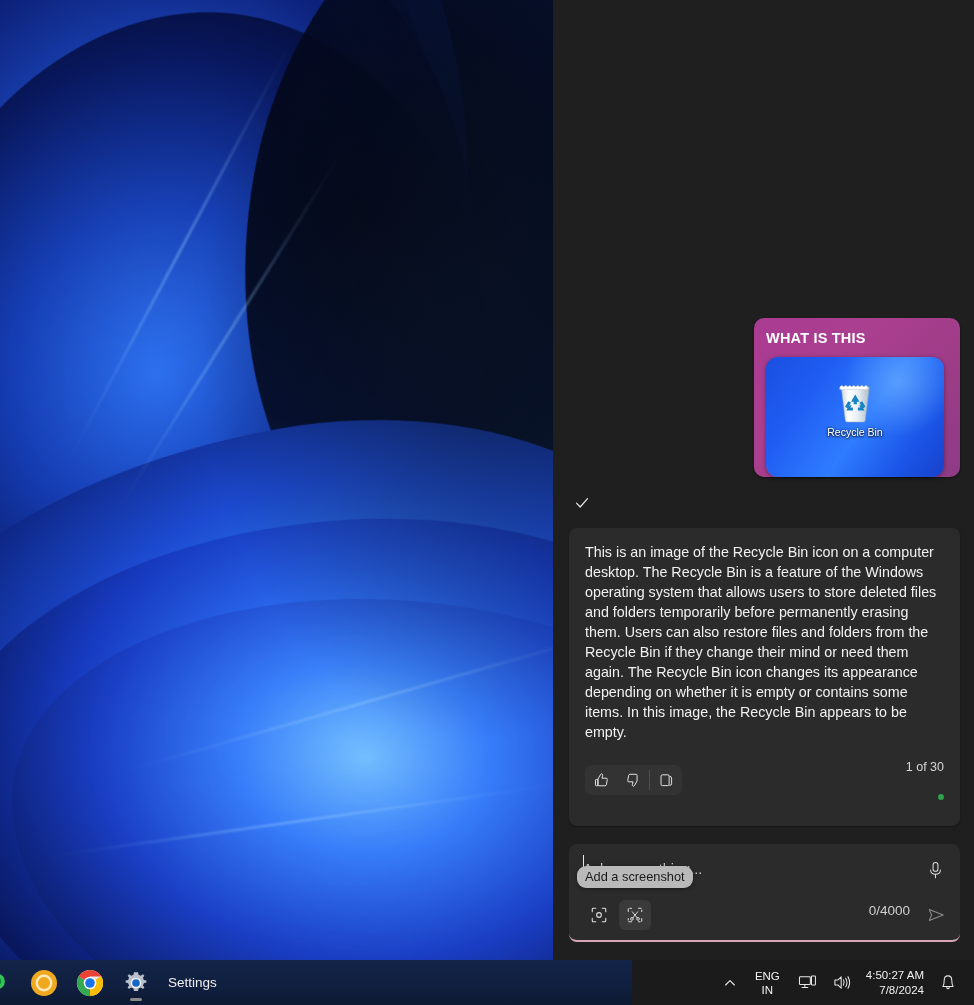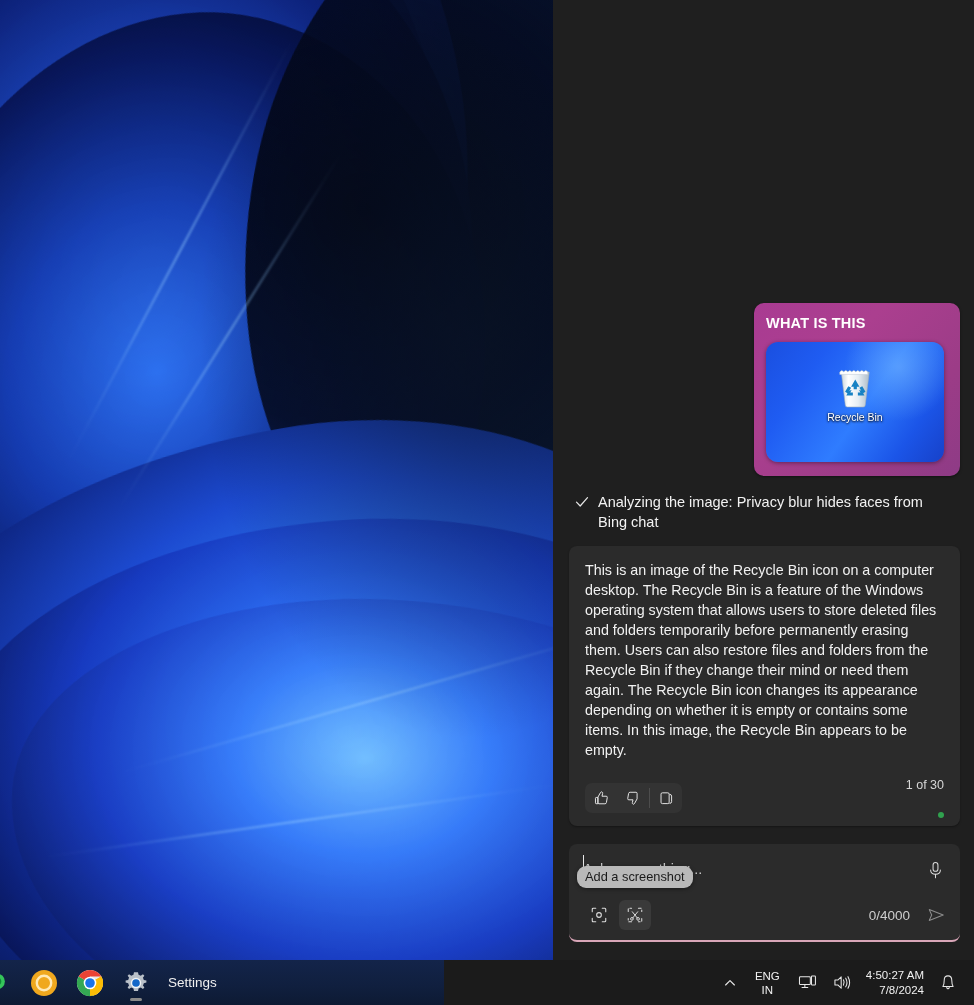--- a/index.html
+++ b/index.html
@@ -96,21 +96,21 @@
   }
   #chat-scroll {
     flex: 1 1 auto; overflow: hidden;
     padding: 0 14px 0 16px;
     display: flex; flex-direction: column; justify-content: flex-end;
   }
 
   
   #user-msg { display: flex; justify-content: flex-end; margin-bottom: 16px; }
   #user-bubble {
-    width: 206px; border-radius: 10px; padding: 12px 12px 14px 12px;
+    width: 206px; border-radius: 10px; padding: 12px 12px 0 12px;
     background: linear-gradient(135deg, #a93b92 0%, #ab3f8f 35%, #9c3c87 70%, #8e3b86 100%);
     box-shadow: 0 1px 3px rgba(0,0,0,.45);
   }
   #user-title {
     color: #ffffff; font-size: 14.5px; font-weight: 600; letter-spacing: .2px;
     margin-bottom: 11px;
   }
   #attached-image {
     position: relative; width: 178px; height: 120px; border-radius: 12px; overflow: hidden;
     background: linear-gradient(125deg, #1a4fe0 0%, #1f5cf2 25%, #2f7cff 55%, #1b55e8 80%, #1741c9 100%);
@@ -136,21 +136,21 @@
     display: flex; align-items: flex-start; gap: 9px;
     padding: 0 4px 0 6px; margin-bottom: 14px;
   }
   #status-check { flex: 0 0 auto; margin-top: 3px; }
   #status-text {
     color: #f2f2f2; font-size: 14.5px; line-height: 20px; max-width: 350px;
   }
 
   
   #bot-card {
-    background: #2b2b2b; border-radius: 8px; padding: 14px 16px 8px 16px;
+    background: #2b2b2b; border-radius: 8px; padding: 14px 16px 26px 16px;
     margin-bottom: 18px; box-shadow: 0 1px 2px rgba(0,0,0,.35);
   }
   #bot-text {
     color: #f1f1f1; font-size: 14.3px; line-height: 20px; white-space: pre-wrap;
   }
   #bot-actions {
     display: flex; align-items: center; justify-content: space-between;
     margin-top: 16px; padding-top: 2px;
   }
   #feedback-group {
@@ -187,40 +187,40 @@
   #mic-btn { flex: 0 0 auto; width: 26px; height: 24px; display:flex; align-items:center; justify-content:center; cursor: pointer; }
   #composer-bottom {
     display: flex; align-items: center; justify-content: space-between; margin-top: 18px;
   }
   #composer-tools { display: flex; align-items: center; gap: 4px; }
   .tool-btn {
     width: 32px; height: 30px; border-radius: 6px;
     display: flex; align-items: center; justify-content: center; cursor: pointer;
   }
   .tool-btn.hovered { background: #3a3a3a; }
-  #composer-right { display: flex; align-items: center; gap: 14px; }
+  #composer-right { display: flex; align-items: flex-start; gap: 14px; }
   #char-count { color: #cfcfcf; font-size: 13.5px; }
   #send-btn { width: 24px; height: 24px; display:flex; align-items:center; justify-content:center; cursor: pointer; }
 
   
   #tooltip {
     position: absolute; left: 8px; top: 22px;
     background: #b9b9b9; color: #1a1a1a;
     font-size: 12.8px; padding: 3px 8px 4px 8px; border-radius: 9px;
     white-space: nowrap; z-index: 30; box-shadow: 0 1px 4px rgba(0,0,0,.4);
   }
 
   
   #taskbar {
     position: absolute; left: 0; bottom: 0; width: 974px; height: 45px;
     background: #1b1b1b;
     display: flex; align-items: center;
   }
   #taskbar-left {
-    position: relative; width: 444px; height: 45px;
+    position: relative; width: 632px; height: 45px;
     background: linear-gradient(180deg, #13244a 0%, #101f3e 60%, #0d1a33 100%);
     display: flex; align-items: center; gap: 6px; padding-left: 0;
   }
   .tb-item {
     position: relative; width: 40px; height: 40px;
     display: flex; align-items: center; justify-content: center; cursor: pointer;
   }
   .tb-underline {
     position: absolute; bottom: 2px; left: 50%; transform: translateX(-50%);
     width: 12px; height: 3px; border-radius: 2px; background: #8a8a8a;
@@ -298,21 +298,20 @@
           </div>
         </div>
       </div>
 
       <div id="status-line">
         <span id="status-check">
           <svg width="14" height="14" viewBox="0 0 14 14">
             <path d="M1.5 7.2 L5.2 11 L12.5 2.6" fill="none" stroke="#e8e8e8" stroke-width="1.2" stroke-linecap="round" stroke-linejoin="round"></path>
           </svg>
         </span>
-        <span id="status-text">Analyzing the image: Privacy blur hides faces from Bing chat</span>
       </div>
 
       <div id="bot-card">
         <div id="bot-text">This is an image of the Recycle Bin icon on a computer desktop. The Recycle Bin is a feature of the Windows operating system that allows users to store deleted files and folders temporarily before permanently erasing them. Users can also restore files and folders from the Recycle Bin if they change their mind or need them again. The Recycle Bin icon changes its appearance depending on whether it is empty or contains some items. In this image, the Recycle Bin appears to be empty.</div>
 
         <div id="bot-actions">
           <div id="feedback-group">
             <div class="fb-btn">
               <svg width="17" height="17" viewBox="0 0 18 18">
                 <path d="M5.2 7.6 L8.0 2.6 Q8.6 1.6 9.6 2.1 Q10.5 2.6 10.2 3.8 L9.5 6.6 L13.9 6.6 Q15.4 6.6 15.1 8.1 L14.2 13.2 Q14.0 14.6 12.6 14.6 L6.4 14.6 Q5.2 14.6 5.2 13.4 Z" fill="none" stroke="#e4e4e4" stroke-width="1.05" stroke-linejoin="round"></path>

